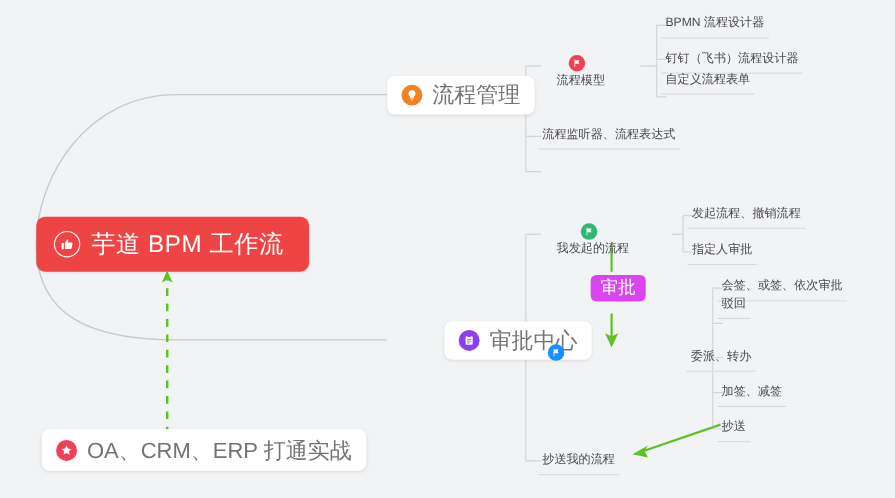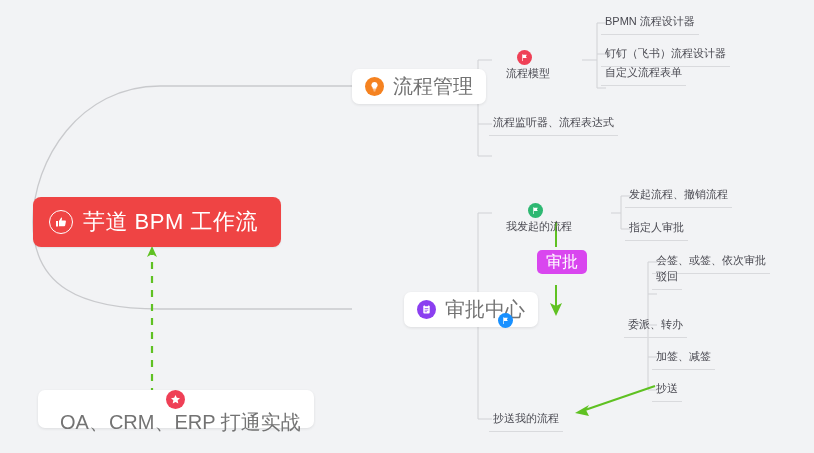--- a/index.html
+++ b/index.html
@@ -180,21 +180,21 @@
 
   <div class="root-node">
     <span class="bubble root-bubble">
       <svg width="12" height="12" viewBox="0 0 24 24" fill="#ffffff">
         <path d="M2 10h4v11H2zM8 10l4.5-7c.9 0 1.7.8 1.5 1.8L13.2 9H20c1.1 0 2 .9 1.8 2l-1.5 8c-.2.9-1 1.6-1.9 1.6H8z"></path>
       </svg>
     </span>
     <span class="root-label">芋道 BPM 工作流</span>
   </div>
 
-  <div class="card" style="left:38px; top:390px; height:38px;flex-direction:column;">
+  <div class="card" style="left:38px; top:390px; height:38px;">
     <span class="bubble" style="background:#ef4056;">
       <svg width="11" height="11" viewBox="0 0 24 24" fill="#ffffff">
         <path d="M12 2l2.9 6.3 6.9.8-5.1 4.7 1.4 6.8L12 17.3 5.9 20.6l1.4-6.8L2.2 9.1l6.9-.8z"></path>
       </svg>
     </span>
     <span class="card-label">OA、CRM、ERP 打通实战</span>
   </div>
 
   <div class="card" style="left:352px; top:69px; height:35px;">
     <span class="bubble" style="background:#f58220;">

